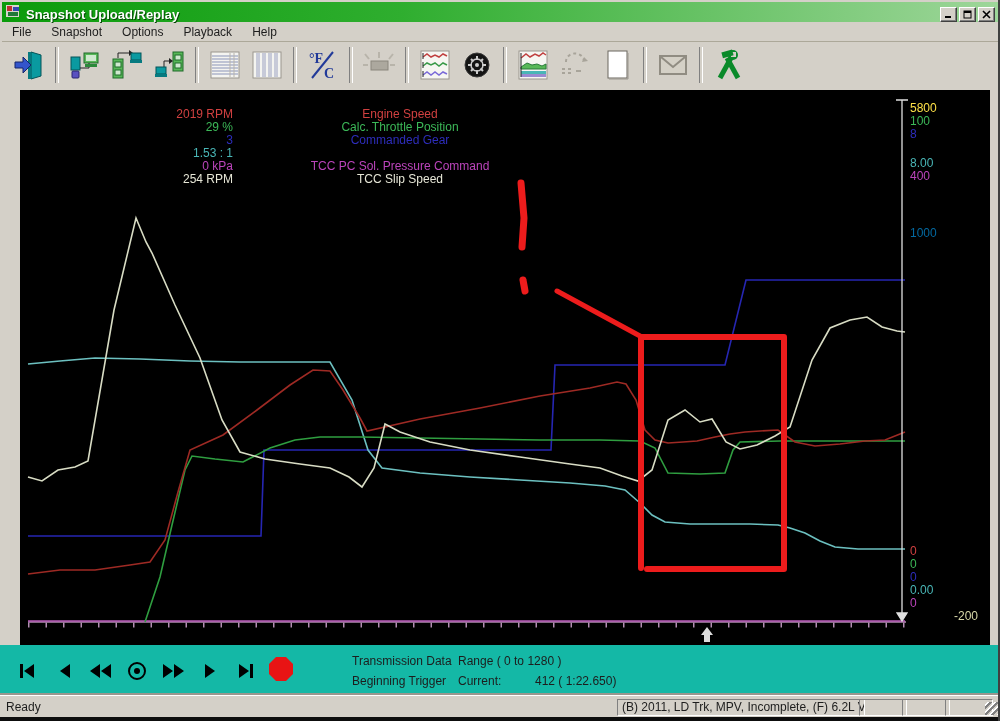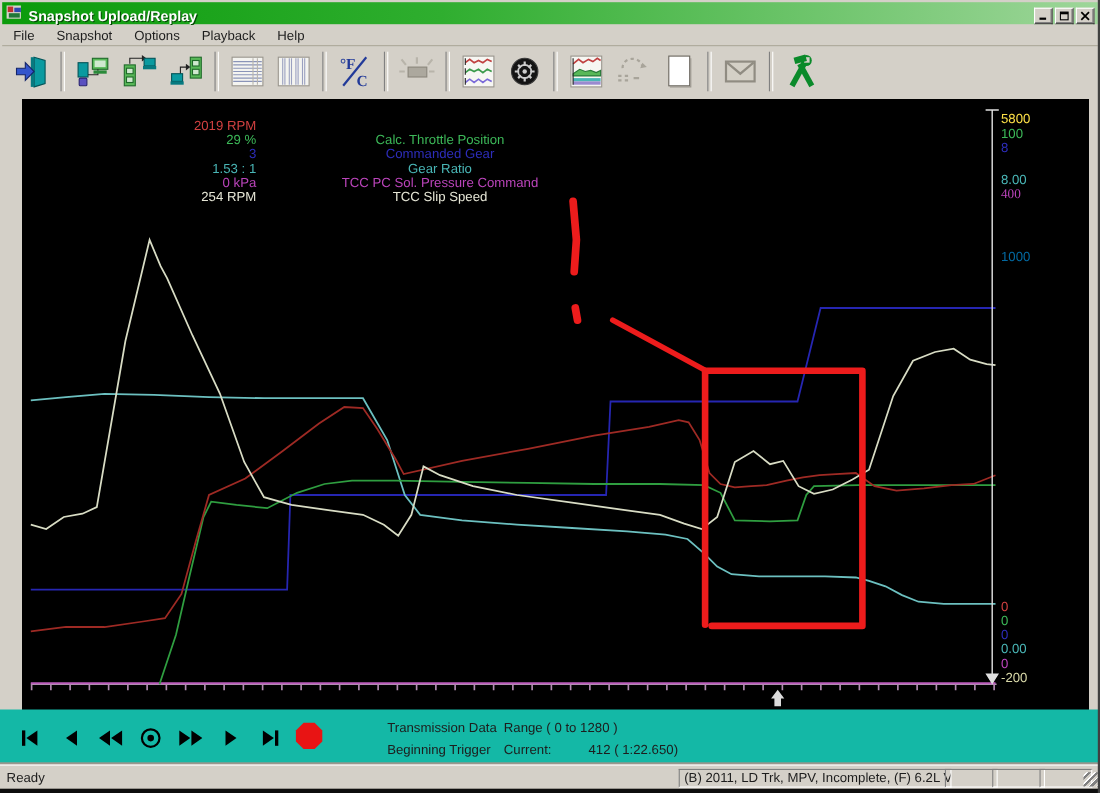--- a/index.html
+++ b/index.html
@@ -252,58 +252,58 @@
 
     <polyline fill="none" stroke-width="7" stroke-linecap="round" points="501,93 504,128 502,157" stroke="#ed1c1c"></polyline>
     <polyline fill="none" stroke-width="7" stroke-linecap="round" points="503,190 505,201" stroke="#ed1c1c"></polyline>
     <polyline fill="none" stroke-width="5" stroke-linecap="round" points="537,201 620,246" stroke="#ed1c1c"></polyline>
     <polyline fill="none" stroke-width="6" stroke-linejoin="round" stroke-linecap="round" points="621,478 621,247 764,247 764,479 627,479" stroke="#ed1c1c"></polyline>
   </svg>
 
   <div>
     <div class="lrow" style="top:18px">
       <span class="lval" style="color: rgb(208, 64, 64);">2019 RPM</span>
+      <span class="llab" style="color: rgb(208, 64, 64);">Engine Speed</span>
     </div>
     <div class="lrow" style="top:31px">
       <span class="lval" style="color: rgb(60, 184, 88);">29 %</span>
       <span class="llab" style="color: rgb(60, 184, 88);">Calc. Throttle Position</span>
     </div>
     <div class="lrow" style="top:44px">
       <span class="lval" style="color: rgb(45, 45, 187);">3</span>
       <span class="llab" style="color: rgb(45, 45, 187);">Commanded Gear</span>
     </div>
     <div class="lrow" style="top:57px">
       <span class="lval" style="color: rgb(73, 182, 182);">1.53 : 1</span>
-      <span class="llab" style="color: rgb(73, 182, 182);">Gear Ratio</span>
     </div>
     <div class="lrow" style="top:70px">
       <span class="lval" style="color: rgb(187, 68, 187);">0 kPa</span>
       <span class="llab" style="color: rgb(187, 68, 187);">TCC PC Sol. Pressure Command</span>
     </div>
     <div class="lrow" style="top:83px">
       <span class="lval" style="color: rgb(230, 230, 214);">254 RPM</span>
       <span class="llab" style="color: rgb(230, 230, 214);">TCC Slip Speed</span>
     </div>
   </div>
 
   <div class="raxis" style="top:12px">
     <div style="color: #fde047;">5800</div>
     <div style="color: rgb(60, 184, 88);">100</div>
     <div style="color: rgb(45, 45, 187);">8</div>
     <div style="color: rgb(73, 182, 182); margin-top: 16px;">8.00</div>
-    <div style="color: rgb(187, 68, 187); font-family: Liberation Serif, serif;">400</div>
+    <div style="color: rgb(187, 68, 187);">400</div>
     <div style="color: #0369a1; margin-top: 44px;">1000</div>
   </div>
   <div class="raxis" style="top:455px">
     <div style="color: rgb(208, 64, 64);">0</div>
     <div style="color: rgb(60, 184, 88);">0</div>
     <div style="color: rgb(45, 45, 187);">0</div>
     <div style="color: rgb(73, 182, 182);">0.00</div>
     <div style="color: rgb(187, 68, 187);">0</div>
-    <div style="color: rgb(216, 216, 168);">-200</div>
+    <div style="color: rgb(216, 216, 168); margin-left: 44px;">-200</div>
   </div>
 </div>
 
 <div class="abs playbar">
   <button class="pbtn" style="left:14px">
     <svg width="18" height="16" viewBox="0 0 18 16">
         <rect x="2" y="1" width="3" height="14" fill="#000"></rect>
         <path d="M16 1 v14 L6 8 z" fill="#000"></path>
       </svg>
   </button>

